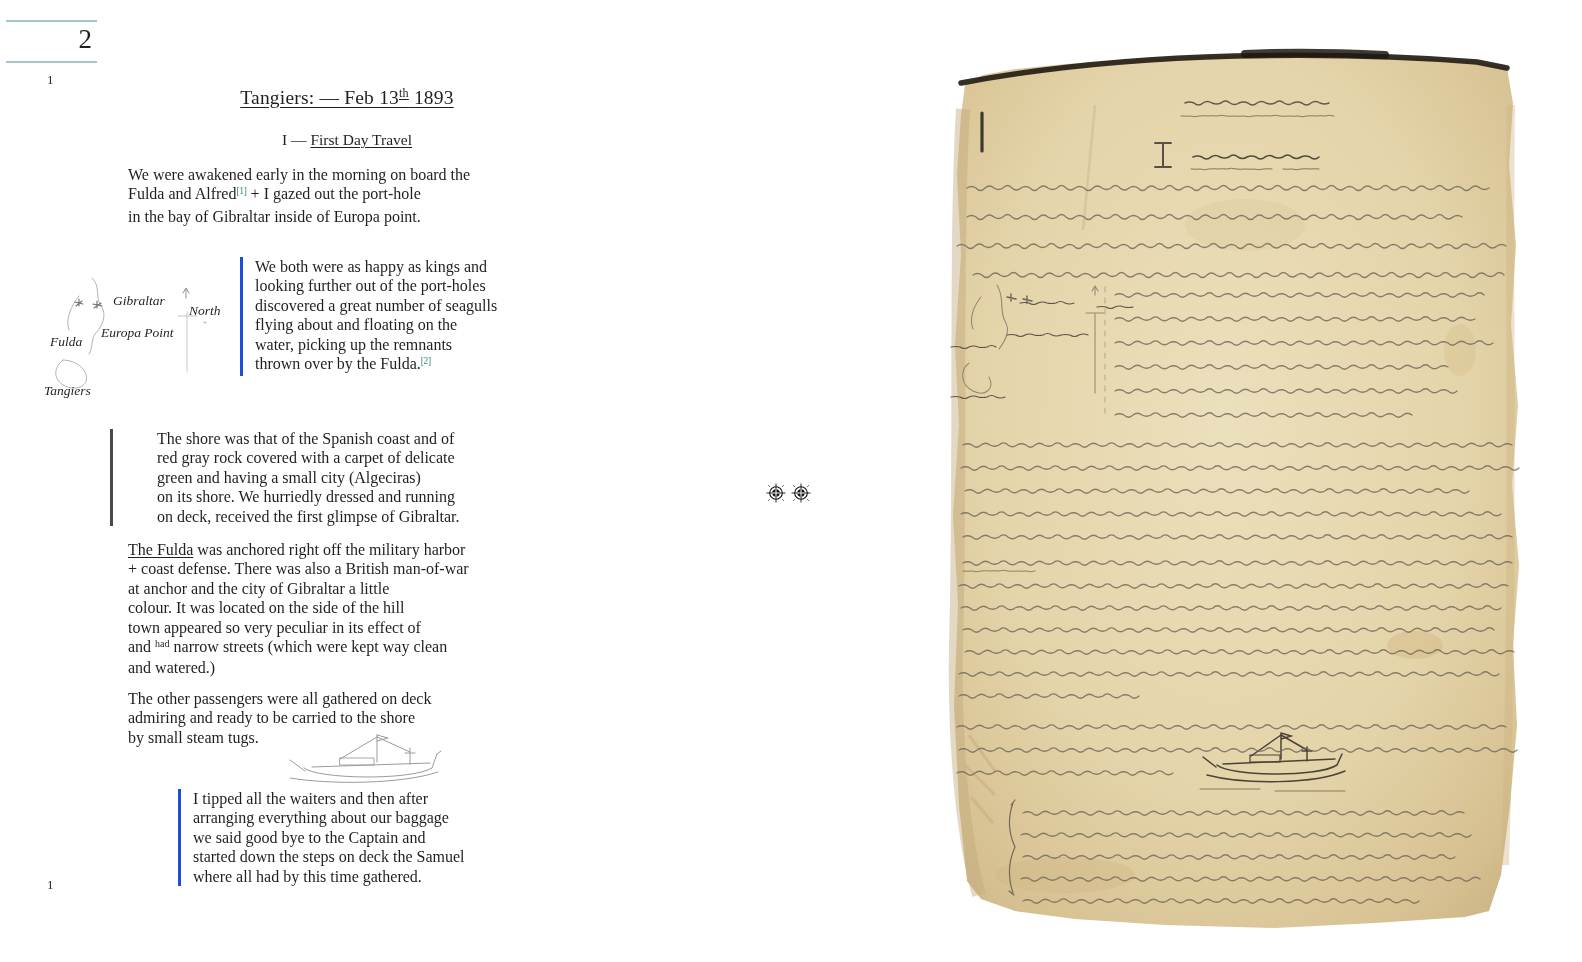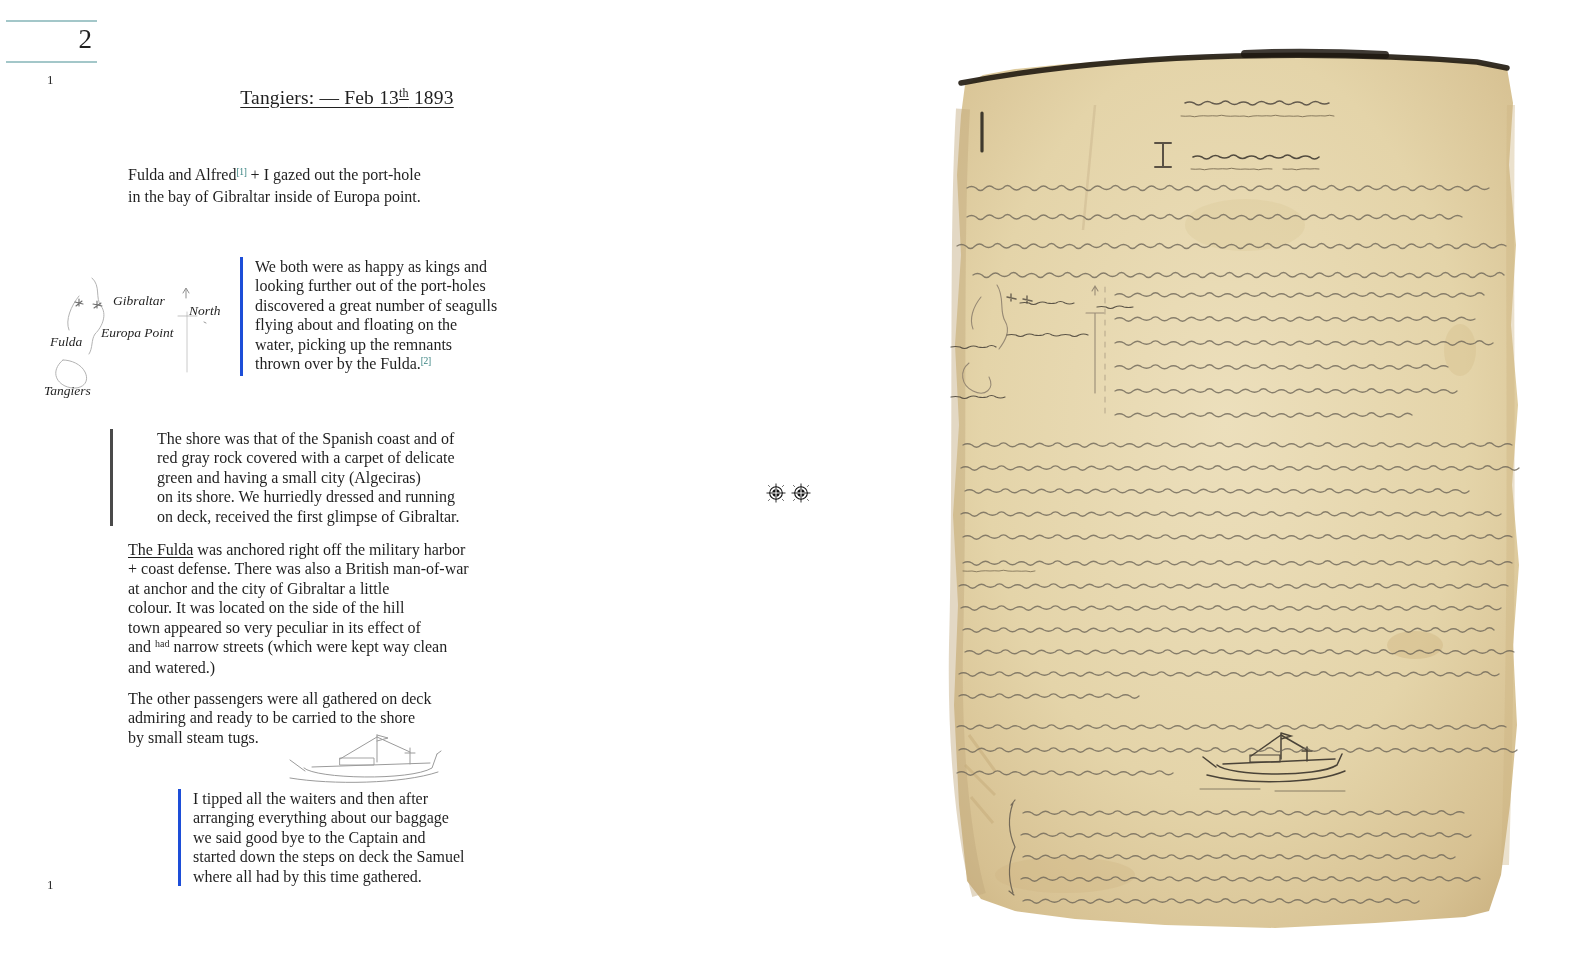--- a/index.html
+++ b/index.html
@@ -42,22 +42,26 @@
   <div class="rule" style="top:20px"></div>
   <div class="page-num">2</div>
   <div class="rule" style="top:61px"></div>
   <div class="line-num" style="top:72px">1</div>
   <div class="line-num" style="top:877px">1</div>
 
   <div class="doc-title">
     <span class="u"><span>Tangiers: — Feb 13</span><sup class="thsup">th</sup><span> 1893</span></span>
   </div>
 
+  <div class="doc-sub">
+    <span>I — </span><span class="u">First Day Travel</span>
+  </div>
 
   <div class="tblock" style="left:128px;top:165px;">
+    <div class="tline">We were awakened early in the morning on board the</div>
     <div class="tline"><span>Fulda and Alfred</span><span class="fnote">[1]</span><span> + I gazed out the port-hole</span></div>
     <div class="tline">in the bay of Gibraltar inside of Europa point.</div>
   </div>
 
   <svg class="abs" style="left:35px;top:276px;" width="212" height="132" viewBox="0 0 212 132">
     <g stroke="#b3b3b3" stroke-width="1" fill="none" stroke-linecap="round">
       <path d="M57,2 C 66,10 60,22 66,30 C 72,38 68,50 60,58 C 56,64 58,72 54,78"></path>
       <path d="M44,20 C 36,30 30,44 34,54"></path>
       <path d="M28,84 C 18,92 18,104 30,110 C 44,116 56,108 50,96 C 46,88 36,84 28,84"></path>
       <path d="M152,36 L 152,96" opacity=".7"></path>

